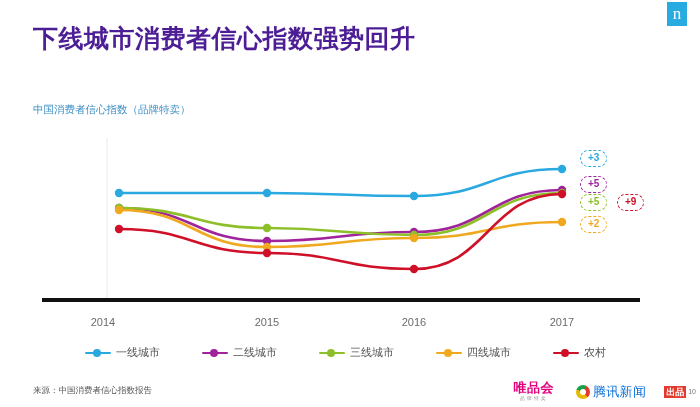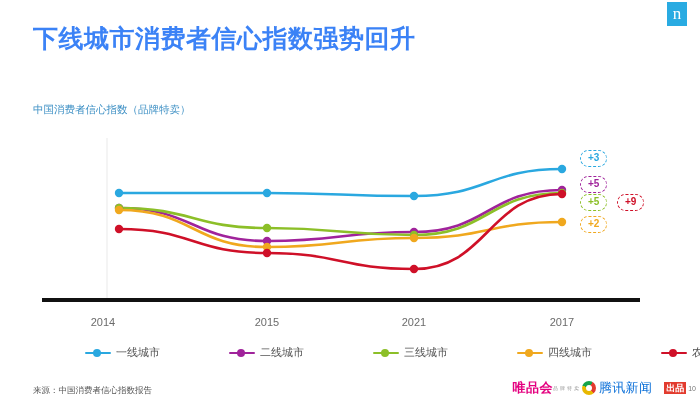--- a/index.html
+++ b/index.html
@@ -31,21 +31,21 @@
     font-family: "Liberation Serif", "DejaVu Serif", serif;
   }
 
   
   #page-title {
     position: absolute;
     top: 22px;
     left: 33px;
     font-size: 25px;
     font-weight: bold;
-    color: #3b82f6;
+    color: #4c1d95;
     letter-spacing: 0.5px;
     white-space: nowrap;
   }
 
   
   #chart-subtitle {
     position: absolute;
     top: 103px;
     left: 33px;
     font-size: 10.5px;
@@ -103,21 +103,20 @@
 
   
   #legend {
     position: absolute;
     top: 345px;
     left: 85px;
     width: 540px;
     display: flex;
     align-items: center;
     justify-content: flex-start;
-    gap: 27px;
   }
   .legend-item {
     display: flex;
     align-items: center;
     margin-right: 42px;
     white-space: nowrap;
   }
   .legend-marker {
     position: relative;
     width: 26px;
@@ -157,23 +156,23 @@
   }
   #footer-logos {
     position: absolute;
     right: 4px;
     top: 381px;
     display: flex;
     align-items: center;
   }
   .logo-vip {
     display: flex;
-    flex-direction: row;
+    flex-direction: column;
     align-items: center;
-    margin-right: 1px;
+    margin-right: 22px;
   }
   .logo-vip-main {
     font-size: 13px;
     font-weight: bold;
     color: #e4007f;
     letter-spacing: 0.5px;
     line-height: 14px;
   }
   .logo-vip-sub {
     font-size: 5px;
@@ -201,21 +200,21 @@
     background: #ffffff;
   }
   .logo-tx-text {
     font-size: 13px;
     font-weight: normal;
     color: #0a6fd8;
     line-height: 14px;
     letter-spacing: 0.3px;
   }
   .logo-tx-badge {
-    margin-left: 12px;
+    margin-left: 18px;
     font-size: 9px;
     font-weight: bold;
     color: #ffffff;
     background: #e23b2e;
     padding: 1px 2px;
     line-height: 10px;
   }
   .logo-tail {
     font-size: 7px;
     color: #777777;
@@ -263,21 +262,21 @@
         <circle cx="414" cy="269" r="4.2" fill="#cf1028"></circle>
         <circle cx="562" cy="194" r="4.2" fill="#cf1028"></circle>
       </g>
   </svg>
 </div>
 
 <div id="x-axis-line"></div>
 <div id="x-tick-labels">
     <div class="x-tick-label" style="left: 73px;">2014</div>
     <div class="x-tick-label" style="left: 237px;">2015</div>
-    <div class="x-tick-label" style="left: 384px;">2021</div>
+    <div class="x-tick-label" style="left: 384px;">2016</div>
     <div class="x-tick-label" style="left: 532px;">2017</div>
   </div>
 
 <div id="value-badges">
     <div class="value-badge" style="left: 580px; top: 150px; color: rgb(42, 168, 224); border-color: rgb(42, 168, 224);">+3</div>
     <div class="value-badge" style="left: 580px; top: 176px; color: rgb(160, 35, 155); border-color: rgb(160, 35, 155);">+5</div>
     <div class="value-badge" style="left: 580px; top: 194px; color: rgb(140, 191, 40); border-color: rgb(140, 191, 40);">+5</div>
     <div class="value-badge" style="left: 617px; top: 194px; color: rgb(207, 16, 40); border-color: rgb(207, 16, 40);">+9</div>
     <div class="value-badge" style="left: 580px; top: 216px; color: rgb(240, 168, 30); border-color: rgb(240, 168, 30);">+2</div>
   </div>

